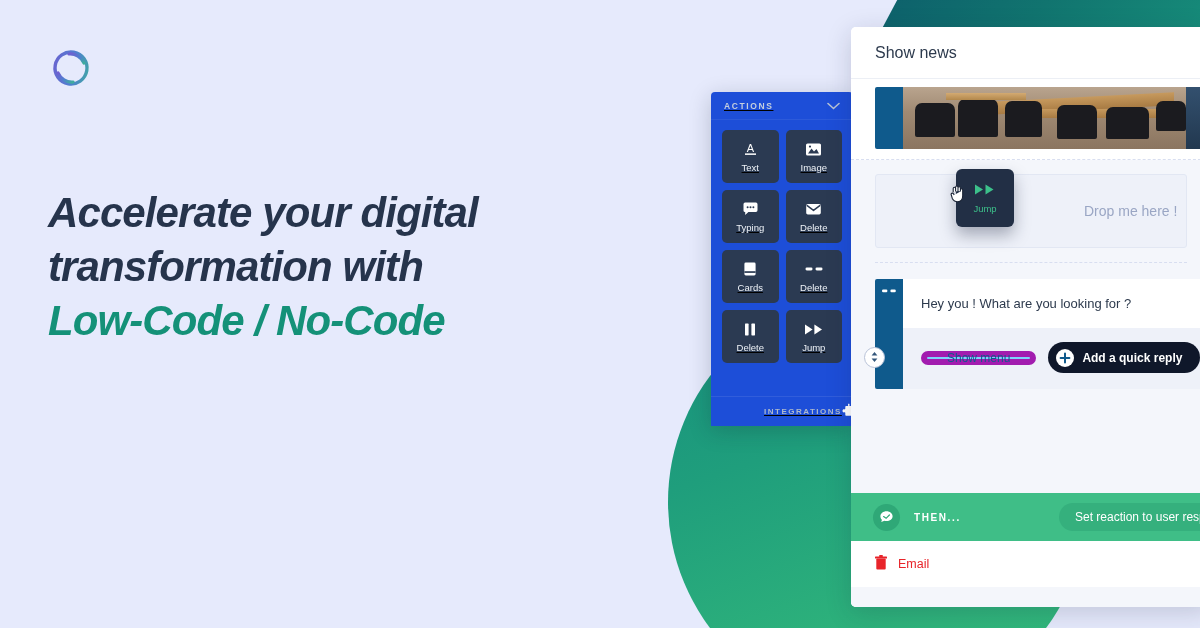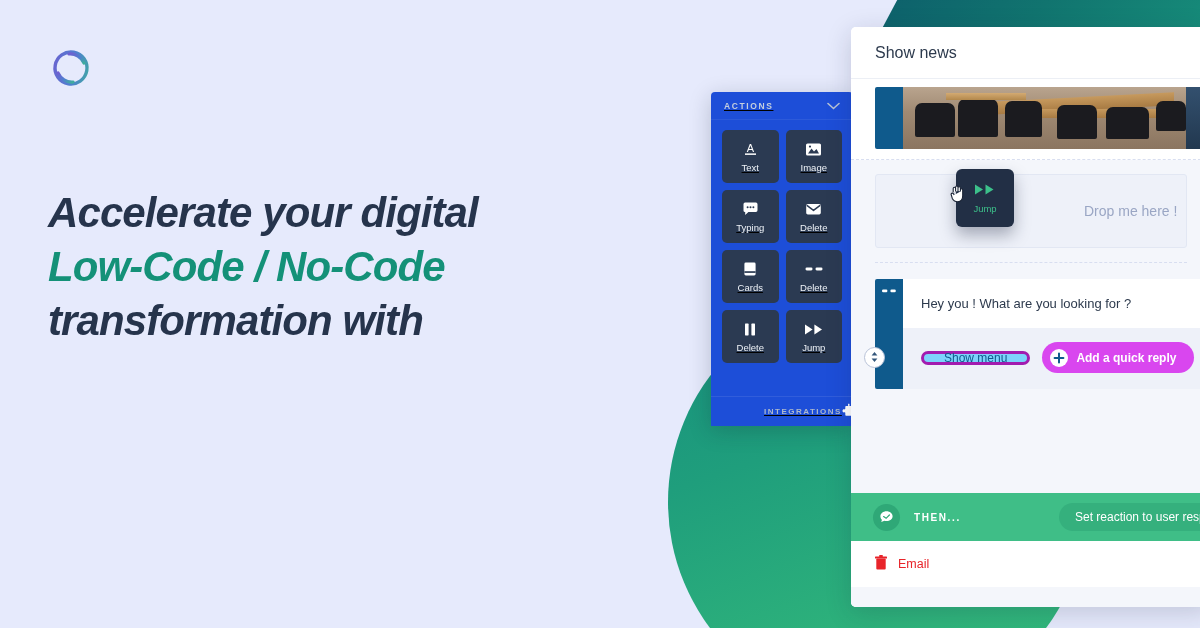--- a/index.html
+++ b/index.html
@@ -183,26 +183,26 @@
     display: flex; justify-content: center;
   }
   .rail-dashes { width: 14px; height: 4px; display: block; }
   .msg-main { flex: 1 1 auto; background: #eef1f9; padding-bottom: 16px; }
   .msg-bubble {
     background: #fff; padding: 17px 18px;
     font-size: 13px; color: #2d3a4d;
   }
   .msg-actions { display: flex; gap: 12px; padding: 14px 0 0 18px; align-items: center; }
   .btn-ghost {
-    border: 3px solid #a21caf; color: #0f5a8c; background: #7dd3fc;
+    border: 6px solid #a21caf; color: #0f5a8c; background: #7dd3fc;
     border-radius: 20px; height: 14px; padding: 0 20px;
     font-size: 12px; display: flex; align-items: center; cursor: pointer;
   }
   .btn-solid {
-    background: #d946ef; color: #fff; border: none;
+    background: #0f172a; color: #fff; border: none;
     border-radius: 20px; height: 31px; padding: 0 18px 0 8px;
     font-size: 12px; font-weight: 700; display: flex; align-items: center; gap: 8px;
     cursor: pointer;
   }
   .plus-circle { width: 18px; height: 18px; display: block; }
   .updown-btn {
     position: absolute; left: -11px; top: 68px;
     width: 21px; height: 21px; border-radius: 50%;
     background: #fff; border: 1px solid #b9c3d8;
     display: flex; align-items: center; justify-content: center;
@@ -260,22 +260,22 @@
         </defs>
         <ellipse cx="23" cy="23" rx="16" ry="16" fill="none" stroke="url(#lg)" stroke-width="3.4" transform="rotate(-35 23 23)"></ellipse>
         <path d="M10 28 A15 15 0 0 0 25 37" fill="none" stroke="url(#lg)" stroke-width="3.2" stroke-linecap="round"></path>
         <path d="M36 18 A15 15 0 0 0 21 9" fill="none" stroke="url(#lg)" stroke-width="3.2" stroke-linecap="round"></path>
       </svg>
     </span>
   </div>
 
   <h1 class="headline">
     <span class="line">Accelerate your digital</span>
+    <span class="line">transformation with</span>
     <span class="line accent">Low-Code / No-Code</span>
-    <span class="line">transformation with</span>
   </h1>
 
 </div>
 
 <div class="actions-panel">
 
   <div class="actions-head">
     <span class="actions-head-label">ACTIONS</span>
     <span>
       <svg class="chev-down" viewBox="0 0 13 8">

